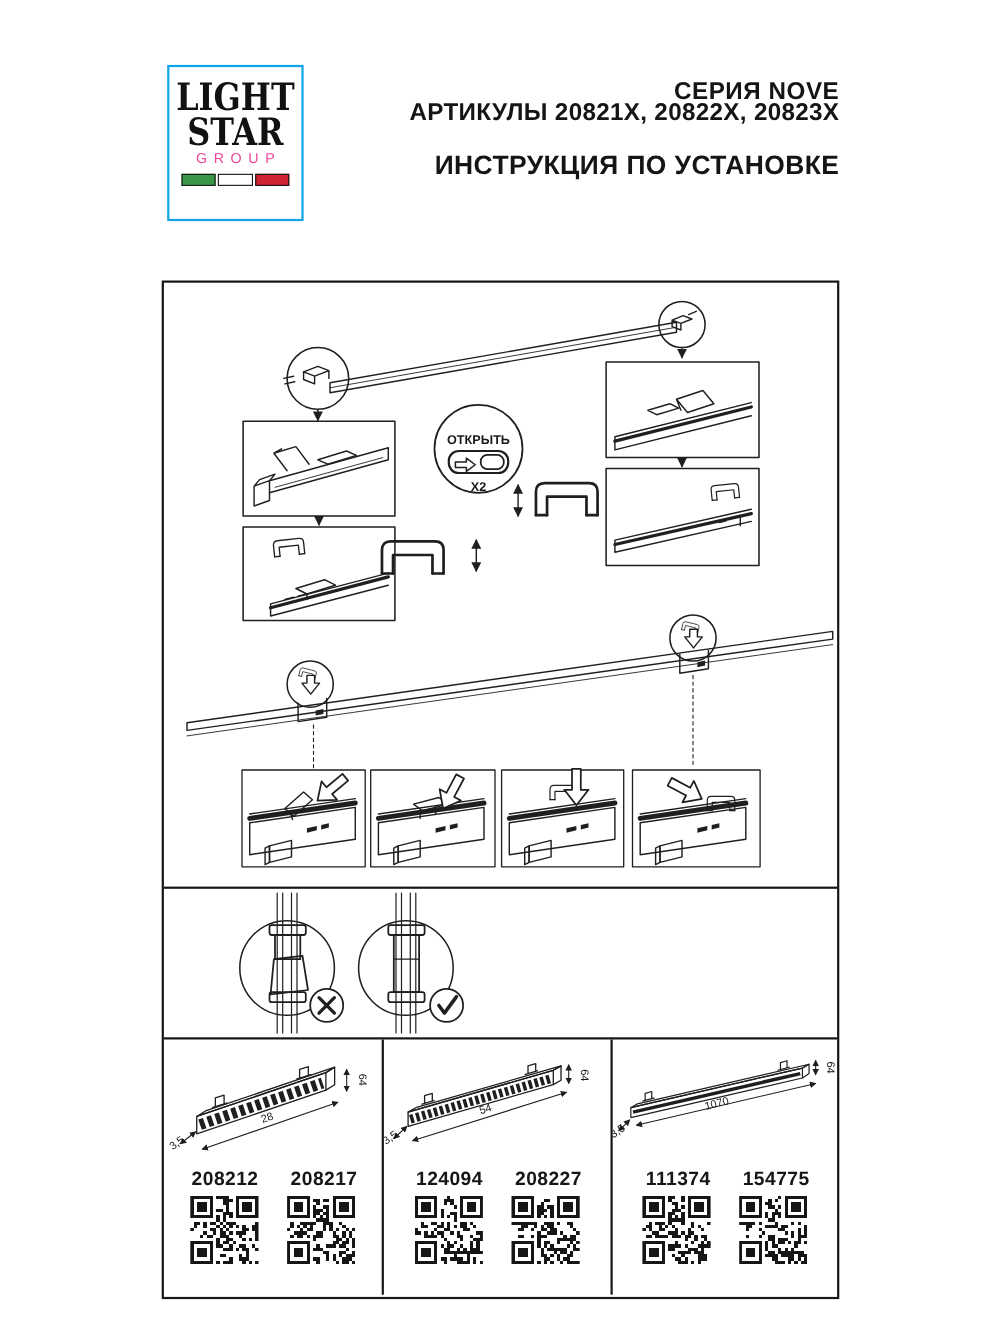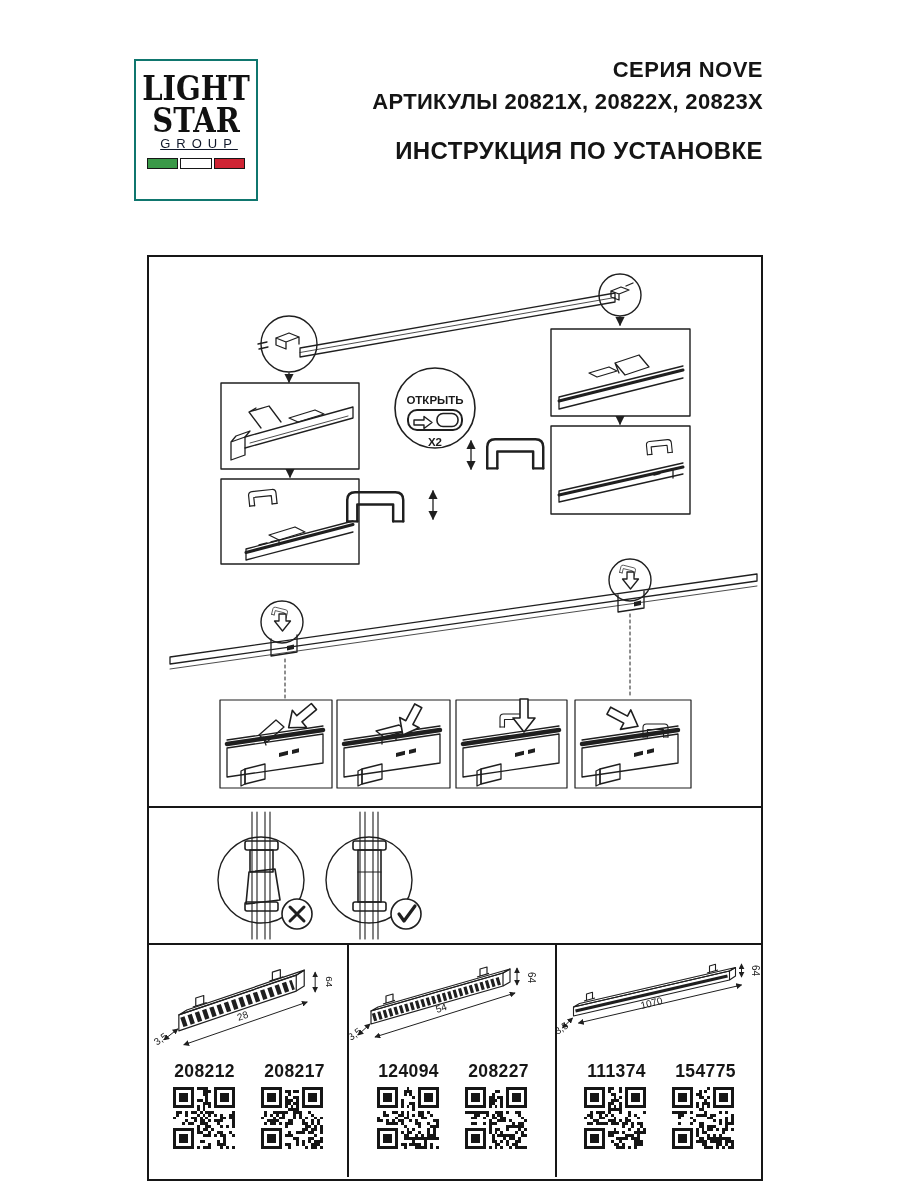--- a/index.html
+++ b/index.html
@@ -1,28 +1,28 @@
 <!DOCTYPE html>
 <html><head>
 <meta charset="utf-8">
 <style>
   html,body{margin:0;padding:0;background:#e8e8e8;}
   .page{position:relative;width:902px;height:1200px;background:#ffffff;margin:0 auto;
         font-family:"Liberation Sans",sans-serif;color:#1a1a1a;overflow:hidden;}
   .abs{position:absolute;}
 
   
-  .logo{left:134px;top:59px;width:120px;height:138px;border:2px solid #0f766e;text-align:center;}
+  .logo{left:152px;top:59px;width:120px;height:138px;border:2px solid #0ea5e9;text-align:center;}
   .logo-words{margin-top:12px;font-family:"DejaVu Serif",serif;font-weight:bold;font-size:29px;
               line-height:27px;letter-spacing:0px;transform:scaleY(1.18);transform-origin:50% 0;color:#111;}
-  .logo-group{margin-top:9px;font-size:13px;letter-spacing:6px;text-indent:6px;color:#0f172a;font-weight:500;text-decoration:underline;}
+  .logo-group{margin-top:9px;font-size:13px;letter-spacing:6px;text-indent:6px;color:#ec4899;font-weight:500;}
   .flag{display:flex;gap:2px;width:98px;height:11px;margin:7px auto 0;}
   .flag span{flex:1;border:1px solid #161616;}
   .hdr{right:139px;text-align:right;font-weight:bold;color:#151515;}
-  .hdr-series{top:57px;font-size:22px;letter-spacing:.5px;margin-left:20px;}
+  .hdr-series{top:70px;font-size:22px;letter-spacing:.5px;margin-left:20px;}
   .hdr-articles{top:89px;font-size:22px;letter-spacing:.3px;}
   .hdr-title1{top:137px;font-size:24px;letter-spacing:.4px;}
   .hdr-title2{top:173px;font-size:24px;letter-spacing:.4px;}
 
   
   .main-border{left:147px;top:255px;width:612px;height:922px;border:2px solid #161616;}
   .hdiv1{left:149px;top:806px;width:612px;height:2px;background:#161616;}
   .hdiv2{left:149px;top:943px;width:612px;height:2px;background:#161616;}
   .vdiv1{left:347px;top:945px;width:2px;height:232px;background:#161616;}
   .vdiv2{left:555px;top:945px;width:2px;height:232px;background:#161616;}

